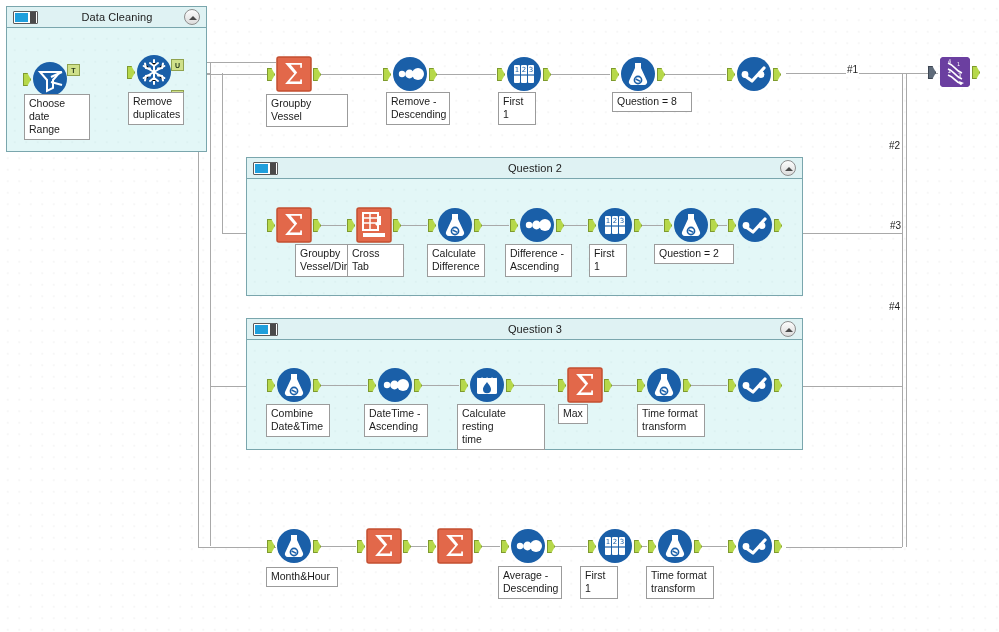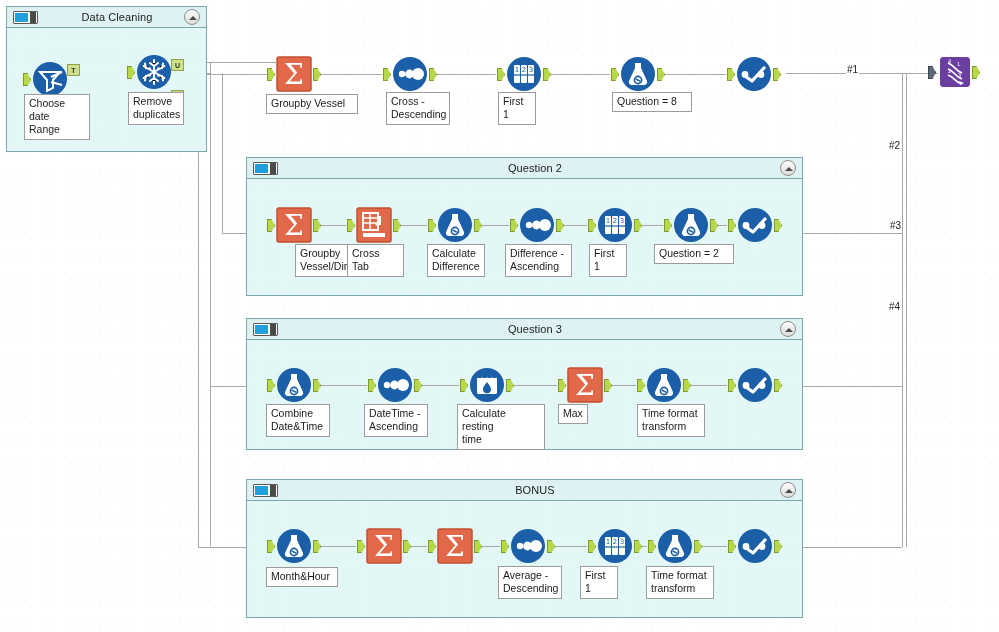--- a/index.html
+++ b/index.html
@@ -199,27 +199,20 @@
         <div class="collapse-btn"></div>
       </div>
     </div>
     <div class="container" style="left: 246px; top: 318px; width: 557px; height: 132px;">
       <div class="cont-header">
         <div class="toggle-icon"></div>
         <div class="cont-title">Question 3</div>
         <div class="collapse-btn"></div>
       </div>
     </div>
-    <div class="container" style="left: 246px; top: 479px; width: 557px; height: 139px;">
-      <div class="cont-header">
-        <div class="toggle-icon"></div>
-        <div class="cont-title">BONUS</div>
-        <div class="collapse-btn"></div>
-      </div>
-    </div>
     <div class="anchor-in" style="left: 23px; top: 73px;"></div>
     <div class="node" style="left: 32px; top: 61px;">
       <div class="glyph"><svg width="36" height="36" viewBox="0 0 36 36" xmlns="http://www.w3.org/2000/svg">
           <circle cx="18" cy="18" r="17" fill="#1a5fa8"></circle>
           <path d="M8 11 h20 l-7 8 v8 l-6 3 v-11 z" fill="none" stroke="#ffffff" stroke-width="2"></path>
           <path d="M19 16 L30 11" stroke="#ffffff" stroke-width="2"></path>
           <path d="M19 21 L30 24" stroke="#ffffff" stroke-width="2"></path>
         </svg></div>
     </div>
     <div class="anchor-letter" style="left: 67px; top: 64px;">T</div>
@@ -249,33 +242,33 @@
 duplicates</div>
     <div class="anchor-in" style="left: 267px; top: 68px;"></div>
     <div class="node" style="left: 276px; top: 56px;">
       <div class="glyph"><svg width="36" height="36" viewBox="0 0 36 36" xmlns="http://www.w3.org/2000/svg">
           <rect x="1" y="1" width="34" height="34" rx="2" fill="#e2684a" stroke="#c44f30" stroke-width="1.5"></rect>
           <text x="18" y="28" font-family="DejaVu Serif, serif" font-size="28" fill="#ffffff" text-anchor="middle">Σ</text>
         </svg></div>
     </div>
     <div class="anchor-out" style="left: 313px; top: 68px;"></div>
     <div class="wire h" style="left: 321px; top: 74px; width: 61px;"></div>
-    <div class="lbl" style="left: 266px; top: 94px; width: 92px;">Groupby Vessel</div>
+    <div class="lbl" style="left: 266px; top: 94px; width: 82px;">Groupby Vessel</div>
     <div class="anchor-in" style="left: 383px; top: 68px;"></div>
     <div class="node" style="left: 392px; top: 56px;">
       <div class="glyph"><svg width="36" height="36" viewBox="0 0 36 36" xmlns="http://www.w3.org/2000/svg">
           <circle cx="18" cy="18" r="17" fill="#1a5fa8"></circle>
           <circle cx="10" cy="18" r="3.2" fill="#ffffff"></circle>
           <circle cx="17.5" cy="18" r="4.4" fill="#ffffff"></circle>
           <circle cx="26" cy="18" r="6" fill="#ffffff"></circle>
         </svg></div>
     </div>
     <div class="anchor-out" style="left: 429px; top: 68px;"></div>
     <div class="wire h" style="left: 437px; top: 74px; width: 59px;"></div>
-    <div class="lbl" style="left: 386px; top: 92px; width: 64px;">Cross -
+    <div class="lbl" style="left: 386px; top: 92px; width: 64px;">Remove -
 Descending</div>
     <div class="anchor-in" style="left: 497px; top: 68px;"></div>
     <div class="node" style="left: 506px; top: 56px;">
       <div class="glyph"><svg width="36" height="36" viewBox="0 0 36 36" xmlns="http://www.w3.org/2000/svg">
           <circle cx="18" cy="18" r="17" fill="#1a5fa8"></circle>
           <g fill="#ffffff">
             <rect x="8" y="9" width="6" height="18" rx="1"></rect>
             <rect x="15" y="9" width="6" height="18" rx="1"></rect>
             <rect x="22" y="9" width="6" height="18" rx="1"></rect>
           </g>

